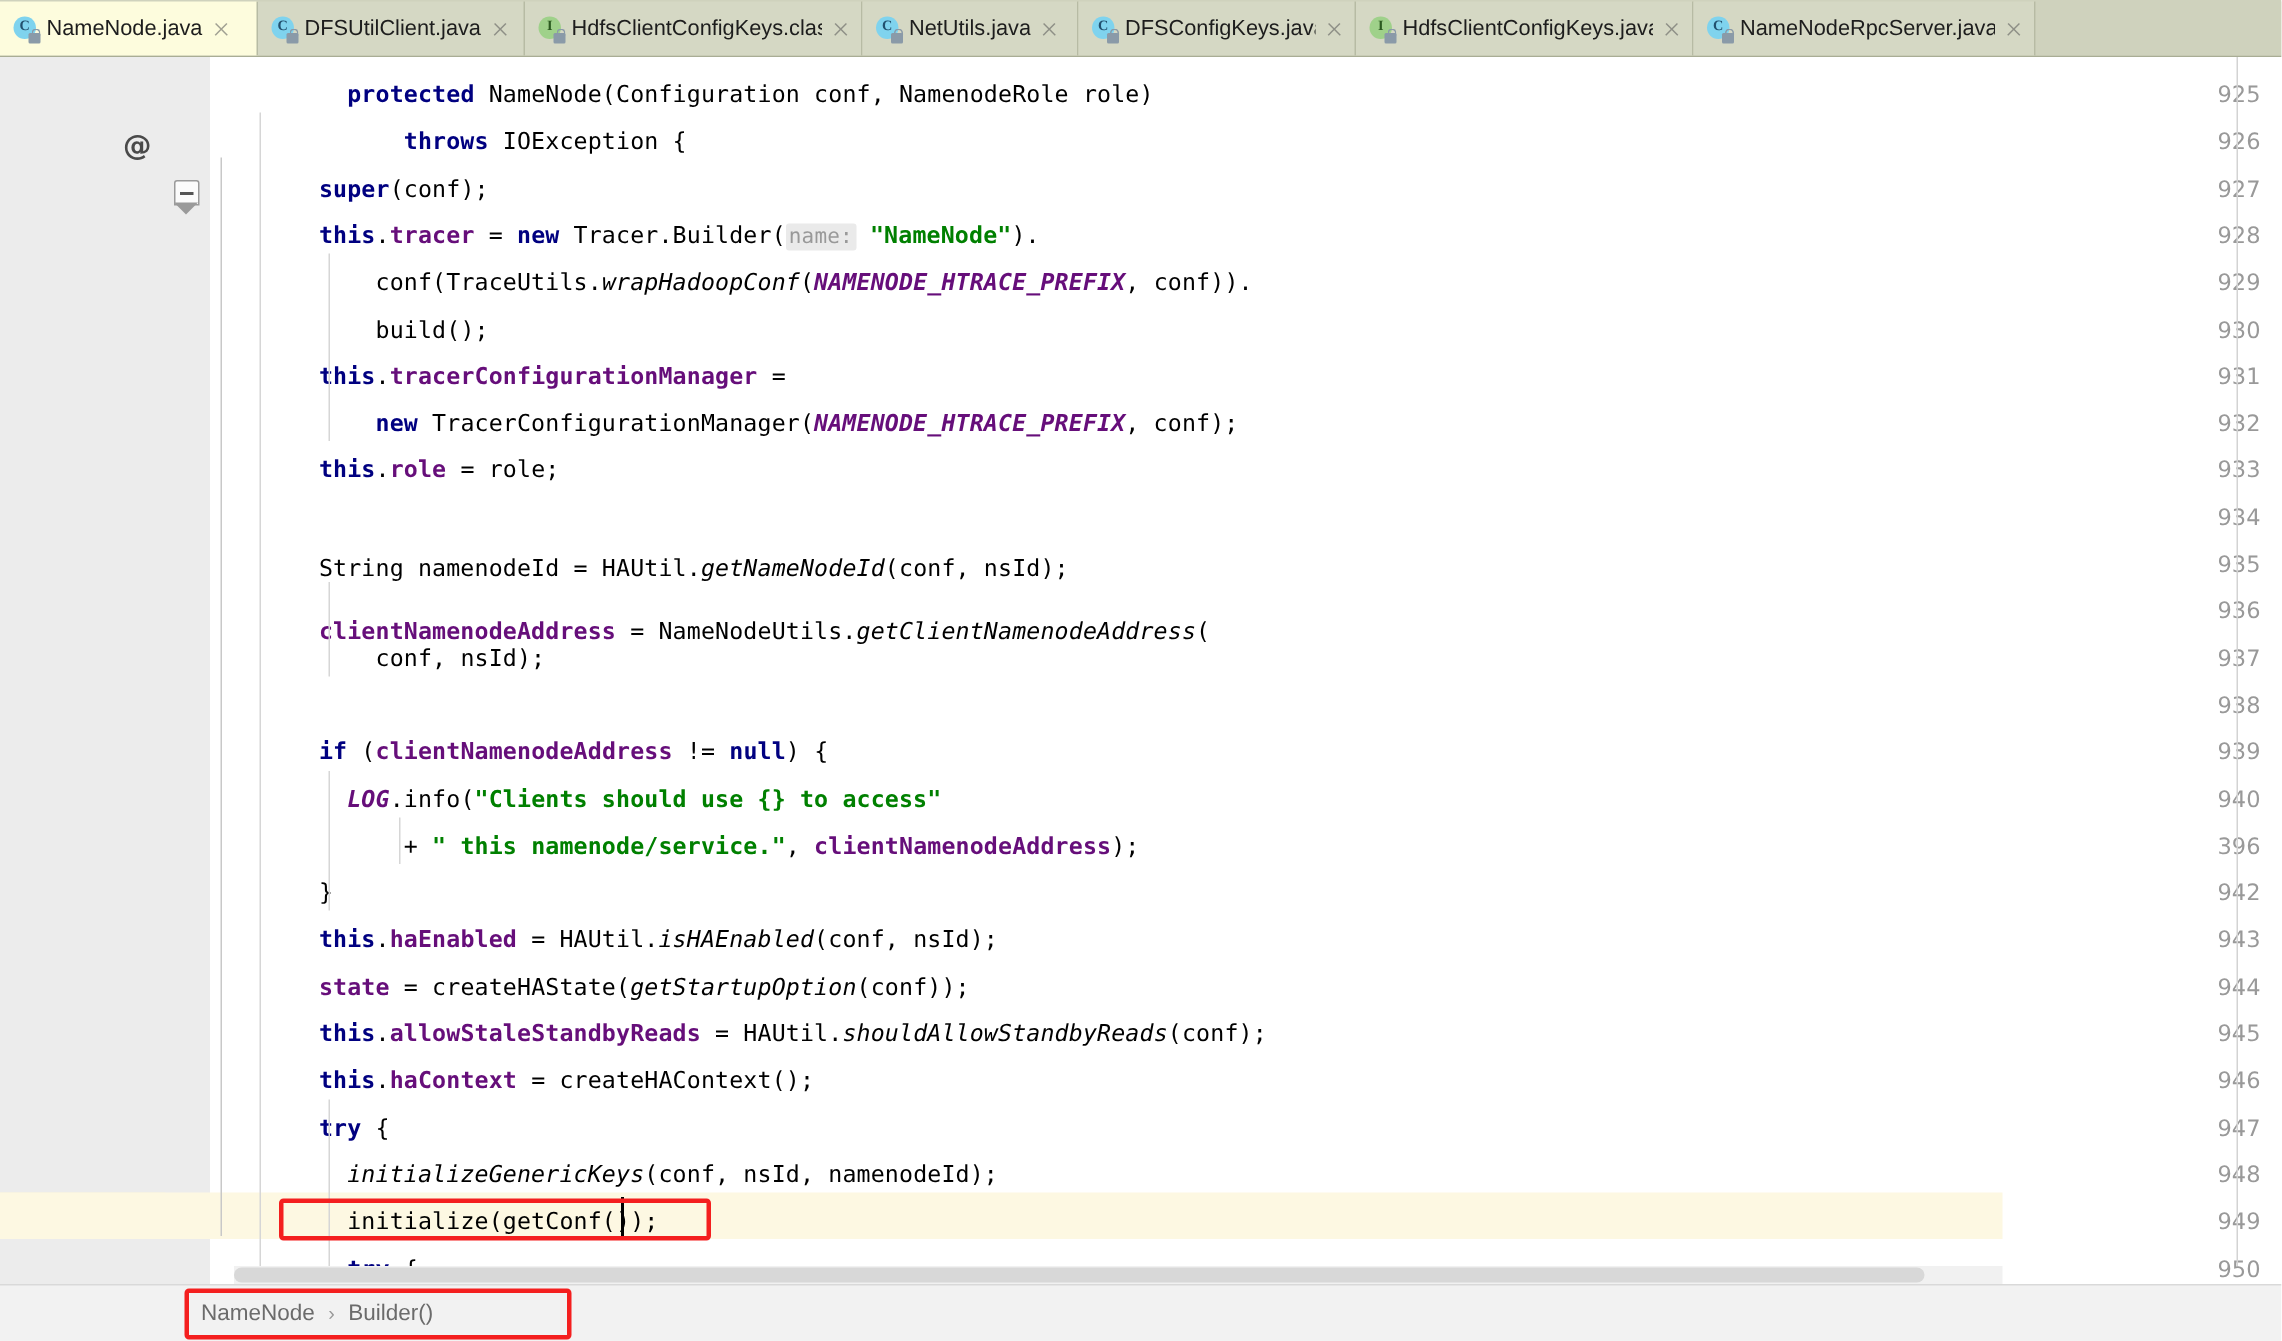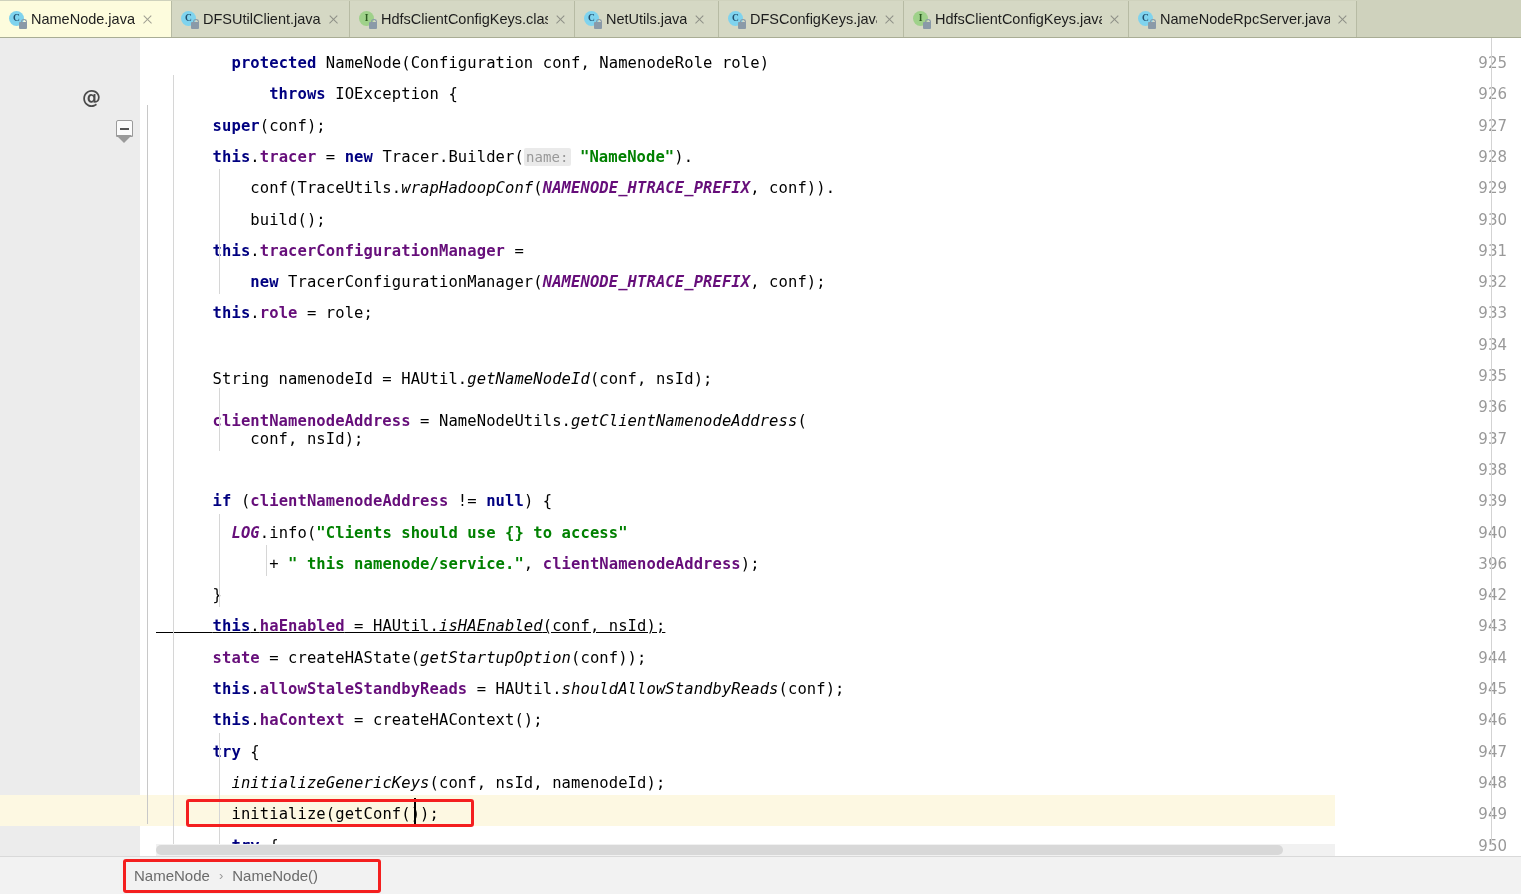--- a/index.html
+++ b/index.html
@@ -326,21 +326,21 @@
           <div class="codeline" style="top: 260.4px;"><span class="plain">      </span><span class="kw">this</span><span class="plain">.</span><span class="fld">role</span><span class="plain"> = role;</span></div>
           <div class="codeline" style="top: 291.7px;"><span class="plain">      </span></div>
           <div class="codeline" style="top: 326px;"><span class="plain">      </span><span class="plain">String namenodeId = HAUtil.</span><span class="sm">getNameNodeId</span><span class="plain">(conf, nsId);</span></div>
           <div class="codeline" style="top: 368px;"><span class="plain">      </span><span class="fld">clientNamenodeAddress</span><span class="plain"> = NameNodeUtils.</span><span class="sm">getClientNamenodeAddress</span><span class="plain">(</span></div>
           <div class="codeline" style="top: 385.6px;"><span class="plain">          </span><span class="plain">conf, nsId);</span></div>
           <div class="codeline" style="top: 416.9px;"></div>
           <div class="codeline" style="top: 448.2px;"><span class="plain">      </span><span class="kw">if</span><span class="plain"> (</span><span class="fld">clientNamenodeAddress</span><span class="plain"> != </span><span class="kw">null</span><span class="plain">) {</span></div>
           <div class="codeline" style="top: 479.5px;"><span class="plain">        </span><span class="sfld">LOG</span><span class="plain">.info(</span><span class="str">"Clients should use {} to access"</span></div>
           <div class="codeline" style="top: 510.8px;"><span class="plain">            </span><span class="plain">+ </span><span class="str">" this namenode/service."</span><span class="plain">, </span><span class="fld">clientNamenodeAddress</span><span class="plain">);</span></div>
           <div class="codeline" style="top: 542.1px;"><span class="plain">      </span><span class="plain">}</span></div>
-          <div class="codeline" style="top: 573.4px; text-decoration: underline;"><span class="plain">      </span><span class="kw">this</span><span class="plain">.</span><span class="fld">haEnabled</span><span class="plain"> = HAUtil.</span><span class="sm">isHAEnabled</span><span class="plain">(conf, nsId);</span></div>
+          <div class="codeline" style="top: 573.4px;"><span class="plain">      </span><span class="kw">this</span><span class="plain">.</span><span class="fld">haEnabled</span><span class="plain"> = HAUtil.</span><span class="sm">isHAEnabled</span><span class="plain">(conf, nsId);</span></div>
           <div class="codeline" style="top: 604.7px;"><span class="plain">      </span><span class="fld">state</span><span class="plain"> = createHAState(</span><span class="sm">getStartupOption</span><span class="plain">(conf));</span></div>
           <div class="codeline" style="top: 636px;"><span class="plain">      </span><span class="kw">this</span><span class="plain">.</span><span class="fld">allowStaleStandbyReads</span><span class="plain"> = HAUtil.</span><span class="sm">shouldAllowStandbyReads</span><span class="plain">(conf);</span></div>
           <div class="codeline" style="top: 667.3px;"><span class="plain">      </span><span class="kw">this</span><span class="plain">.</span><span class="fld">haContext</span><span class="plain"> = createHAContext();</span></div>
           <div class="codeline" style="top: 698.6px;"><span class="plain">      </span><span class="kw">try</span><span class="plain"> {</span></div>
           <div class="codeline" style="top: 729.9px;"><span class="plain">        </span><span class="sm">initializeGenericKeys</span><span class="plain">(conf, nsId, namenodeId);</span></div>
           <div class="codeline" style="top: 761.2px;"><span class="plain">        </span><span class="plain">initialize(getConf());</span></div>
           <div class="codeline" style="top: 792.5px;"><span class="plain">        </span><span class="kw">try</span><span class="plain"> {</span></div>
           <div class="iguide" style="left: 17px; top: 37.3px; height: 782.5px;"></div>
           <div class="iguide" style="left: 63px; top: 131.2px; height: 62.6px;"></div>
           <div class="iguide" style="left: 63px; top: 193.8px; height: 62.6px;"></div>
@@ -354,21 +354,21 @@
     </div>
 
     <div class="hscroll">
       <div class="hscroll-thumb"></div>
     </div>
   </div>
 
   <div class="breadcrumb">
     <span class="crumb">NameNode</span>
     <span class="crumb-sep">›</span>
-    <span class="crumb">NameNode()</span>
+    <span class="crumb">Builder()</span>
   </div>
 
   <div class="watermark">CSDN @spring man</div>
 
   <div class="redbox" id="redbox-code"></div>
   <div class="redbox" id="redbox-crumb"></div>
 
 </div>
 
 </body></html>

